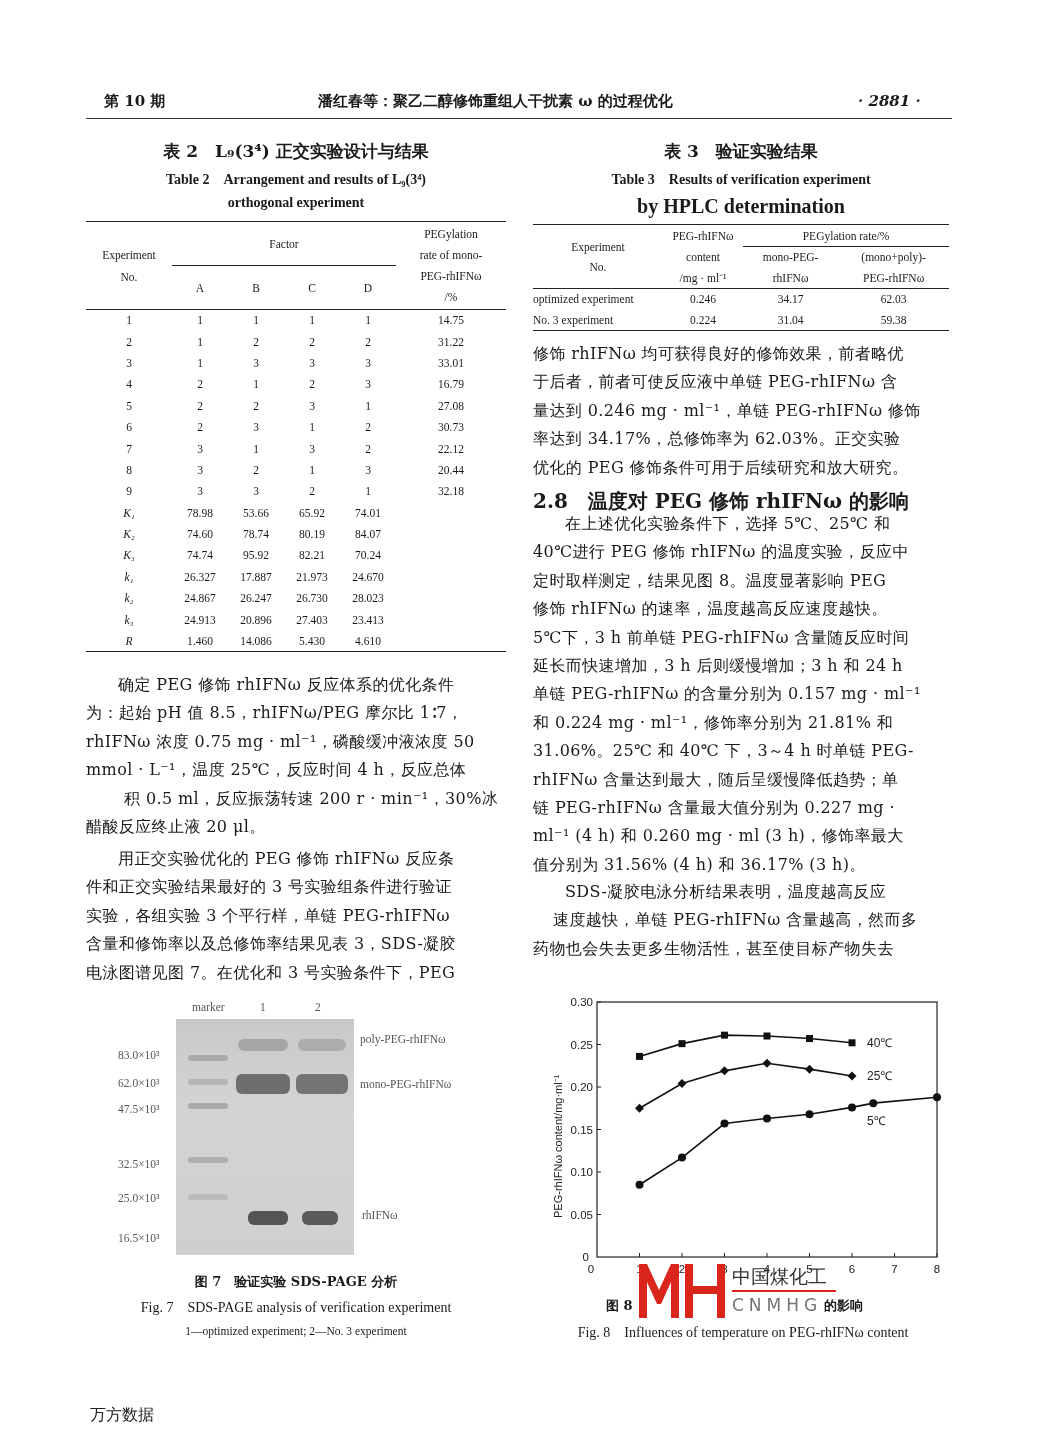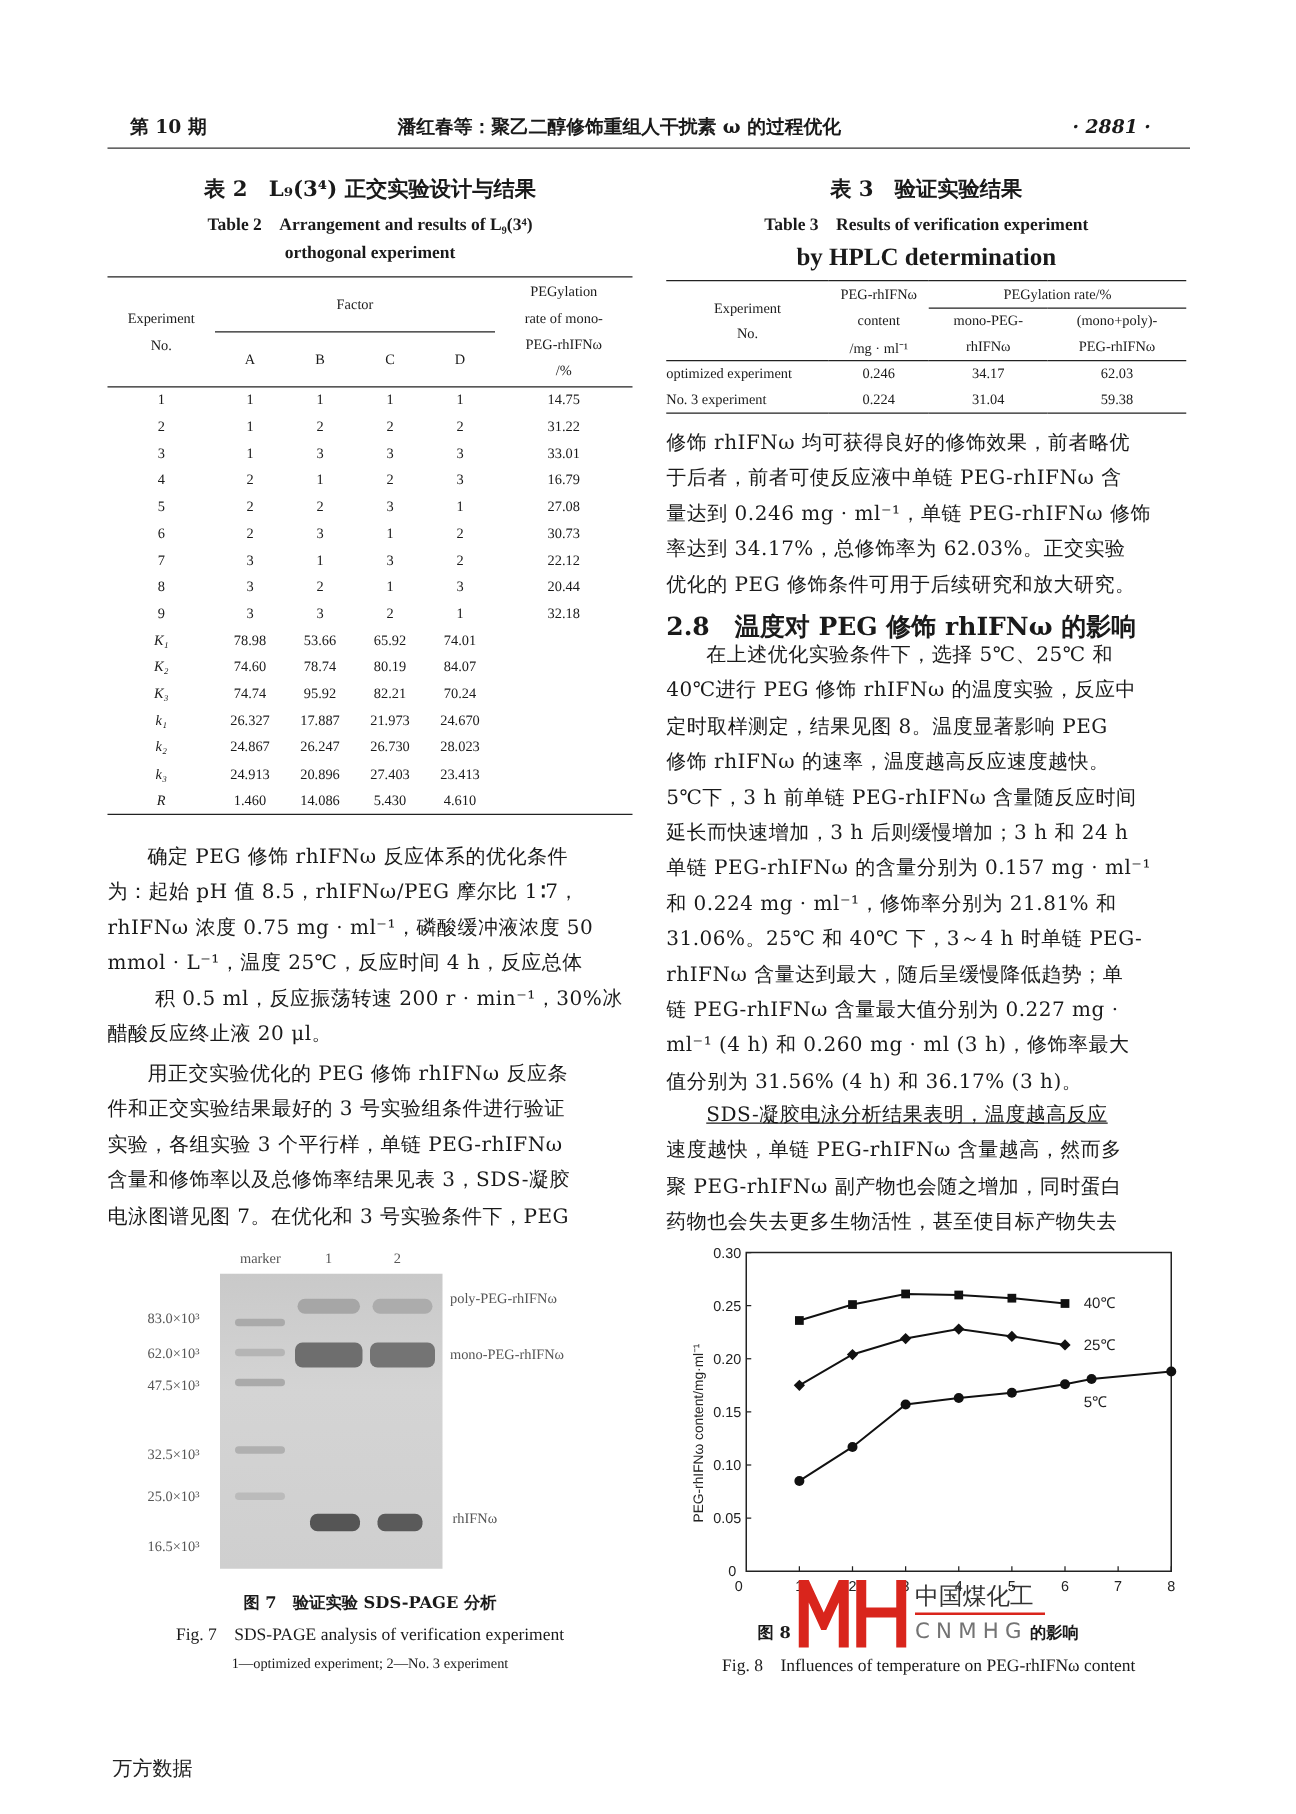--- a/index.html
+++ b/index.html
@@ -261,23 +261,22 @@
     <div style="white-space: nowrap; overflow: hidden;">延长而快速增加，3 h 后则缓慢增加；3 h 和 24 h</div>
     <div style="white-space: nowrap; overflow: hidden;">单链 PEG-rhIFNω 的含量分别为 0.157 mg · ml⁻¹</div>
     <div style="white-space: nowrap; overflow: hidden;">和 0.224 mg · ml⁻¹，修饰率分别为 21.81% 和</div>
     <div style="white-space: nowrap; overflow: hidden;">31.06%。25℃ 和 40℃ 下，3～4 h 时单链 PEG-</div>
     <div style="white-space: nowrap; overflow: hidden;">rhIFNω 含量达到最大，随后呈缓慢降低趋势；单</div>
     <div style="white-space: nowrap; overflow: hidden;">链 PEG-rhIFNω 含量最大值分别为 0.227 mg ·</div>
     <div style="white-space: nowrap; overflow: hidden;">ml⁻¹ (4 h) 和 0.260 mg · ml (3 h)，修饰率最大</div>
     <div style="white-space: nowrap; overflow: hidden;">值分别为 31.56% (4 h) 和 36.17% (3 h)。</div>
   </div>
 <div class="abs para" style="left:533px; top:878px; width:418px;" id="rp3">
-    <div style="white-space: nowrap; overflow: hidden; padding-left: 32px; text-decoration: underline;">SDS-凝胶电泳分析结果表明，温度越高反应</div>
-    <div style="white-space: nowrap; overflow: hidden;">速度越快，单链 PEG-rhIFNω 含量越高，然而多</div>
-    <div style="white-space: nowrap; overflow: hidden;">聚 PEG-rhIFNω 副产物也会随之增加，同时蛋白</div>
+    <div style="white-space: nowrap; overflow: hidden; padding-left: 32px;">SDS-凝胶电泳分析结果表明，温度越高反应</div>
+    <div style="white-space: nowrap; overflow: hidden; margin-left: 20px;">速度越快，单链 PEG-rhIFNω 含量越高，然而多</div>
     <div style="white-space: nowrap; overflow: hidden;">药物也会失去更多生物活性，甚至使目标产物失去</div>
   </div>
 
 <div class="abs" style="left:110px; top:995px; width:390px; height:260px;">
   <div class="abs glabel" style="left:82px; top:6px;">marker</div>
   <div class="abs glabel" style="left:150px; top:6px;">1</div>
   <div class="abs glabel" style="left:205px; top:6px;">2</div>
   <div class="abs gel" style="left:66px; top:24px; width:178px; height:236px;">
     <div class="band" style="left:12px; top:36px; width:40px; height:6px; background:#aaa;"></div>
     <div class="band" style="left:12px; top:60px; width:40px; height:6px; background:#b5b5b5;"></div>

